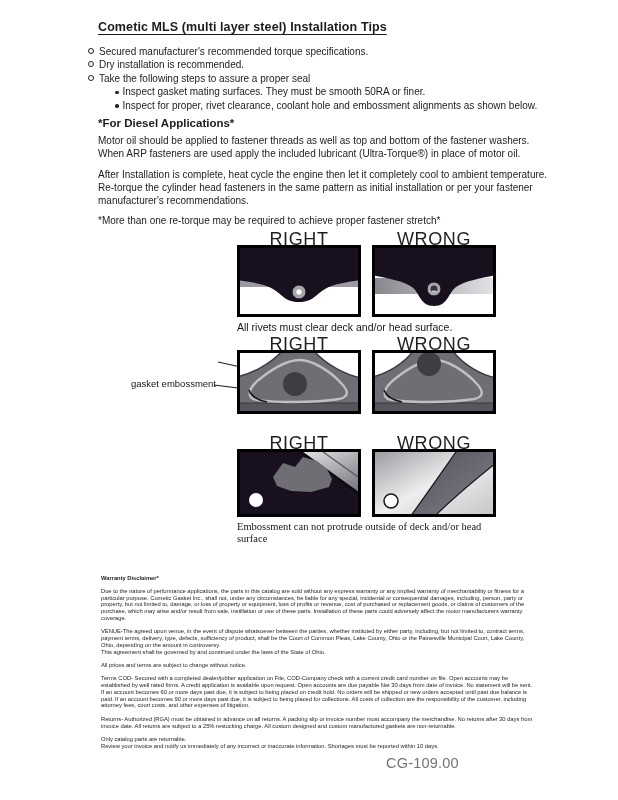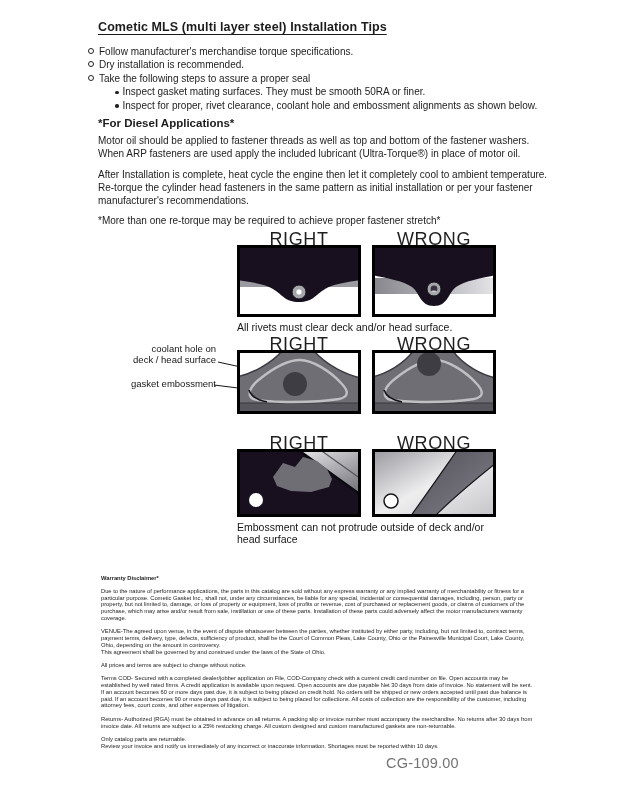--- a/index.html
+++ b/index.html
@@ -41,21 +41,21 @@
 </head>
 <body>
 
 <div class="page">
 
   <div class="abs title">Cometic MLS (multi layer steel) Installation Tips</div>
 
   <div class="abs bullets">
     <div class="b-row">
         <span class="mk"></span>
-        <span>Follow manufacturer's merchandise torque specifications.</span>
+        <span>Secured manufacturer's recommended torque specifications.</span>
       </div>
     <div class="b-row">
         <span class="mk"></span>
         <span>Dry installation is recommended.</span>
       </div>
     <div class="b-row">
         <span class="mk"></span>
         <span>Take the following steps to assure a proper seal</span>
       </div>
     <div class="b-row b-sub">
@@ -100,24 +100,20 @@
     <circle cx="62" cy="44" r="3.4" fill="#3a3242"></circle>
     <ellipse cx="62" cy="46.6" rx="2.8" ry="1.1" fill="#cfcfd2"></ellipse>
     <rect x="1.5" y="1.5" width="121" height="69" fill="none" stroke="#000" stroke-width="3"></rect>
   </svg>
 
   <div class="abs cap" style="top:321px;width:280px;">All rivets must clear deck and/or head surface.</div>
 
   <div class="abs dg-label" style="left:237px;top:334px;">RIGHT</div>
   <div class="abs dg-label" style="left:372px;top:334px;">WRONG</div>
 
-  <div class="abs side-label" style="left:112px;top:343px;">
-    <div>coolant hole on</div>
-    <div>deck / head surface</div>
-  </div>
   <div class="abs side-label" style="left:112px;top:378px;text-align:right;">gasket embossment</div>
 
   <svg class="abs" style="left:210px;top:355px;" width="100" height="42" viewBox="0 0 100 42">
     <line x1="8" y1="7" x2="90" y2="25" stroke="#161616" stroke-width="1"></line>
     <line x1="4" y1="30" x2="52" y2="36" stroke="#161616" stroke-width="1"></line>
   </svg>
 
   <svg class="abs dg-box" style="left:237px;top:350px;" width="124" height="64" viewBox="0 0 124 64">
     <rect x="0" y="0" width="124" height="64" fill="#6f6e75"></rect>
     <rect x="0" y="53" width="124" height="11" fill="#57565d"></rect>
@@ -173,21 +169,21 @@
         <stop offset="0" stop-color="#504f57"></stop>
           <stop offset="1" stop-color="#83828a"></stop>
       </linearGradient>
     </defs>
     <rect x="0" y="0" width="124" height="68" fill="url(#g4)"></rect>
     <path d="M86,0 H124 V14 C104,30 80,50 62,68 H38 C54,46 72,20 86,0 Z" fill="url(#g5)" stroke="#16161c" stroke-width="1.2"></path>
     <circle cx="19" cy="52" r="7" fill="#ffffff" stroke="#16161c" stroke-width="1.5"></circle>
     <rect x="1.5" y="1.5" width="121" height="65" fill="none" stroke="#000" stroke-width="3"></rect>
   </svg>
 
-  <div class="abs cap" style="top:521px;width:252px;">Embossment can not protrude outside of deck and/or head surface</div>
+  <div class="abs cap" style="top:521px;width:252px;font-family:Liberation Serif, serif;">Embossment can not protrude outside of deck and/or head surface</div>
 
   <div class="abs fineprint">
     <div class="fp-head">Warranty Disclaimer*</div>
     <div class="fp-block">
       <div>Due to the nature of performance applications, the parts in this catalog are sold without any express warranty or any implied warranty of merchantability or fitness for a particular purpose.  Cometic Gasket Inc., shall not, under any circumstances, be liable for any special, incidental or consequential damages, including, person, party or property, but not limited to, damage, or loss of property or equipment, loss of profits or revenue, cost of purchased or replacement goods, or claims of customers of the purchase, which may arise and/or result from sale, instillation or use of these parts.  Installation of these parts could adversely affect the motor manufacturers warranty coverage.</div>
     </div>
     <div class="fp-block">
       <div>VENUE-The agreed upon venue, in the event of dispute whatsoever between the parties, whether instituted by either party, including, but not limited to, contract terms, payment terms, delivery, type, defects, sufficiency of product, shall be the Court of Common Pleas, Lake County, Ohio or the Painesville Municipal Court, Lake County, Ohio, depending on the amount in controversy.</div>
       <div>This agreement shall be governed by and construed under the laws of the State of Ohio.</div>
     </div>

